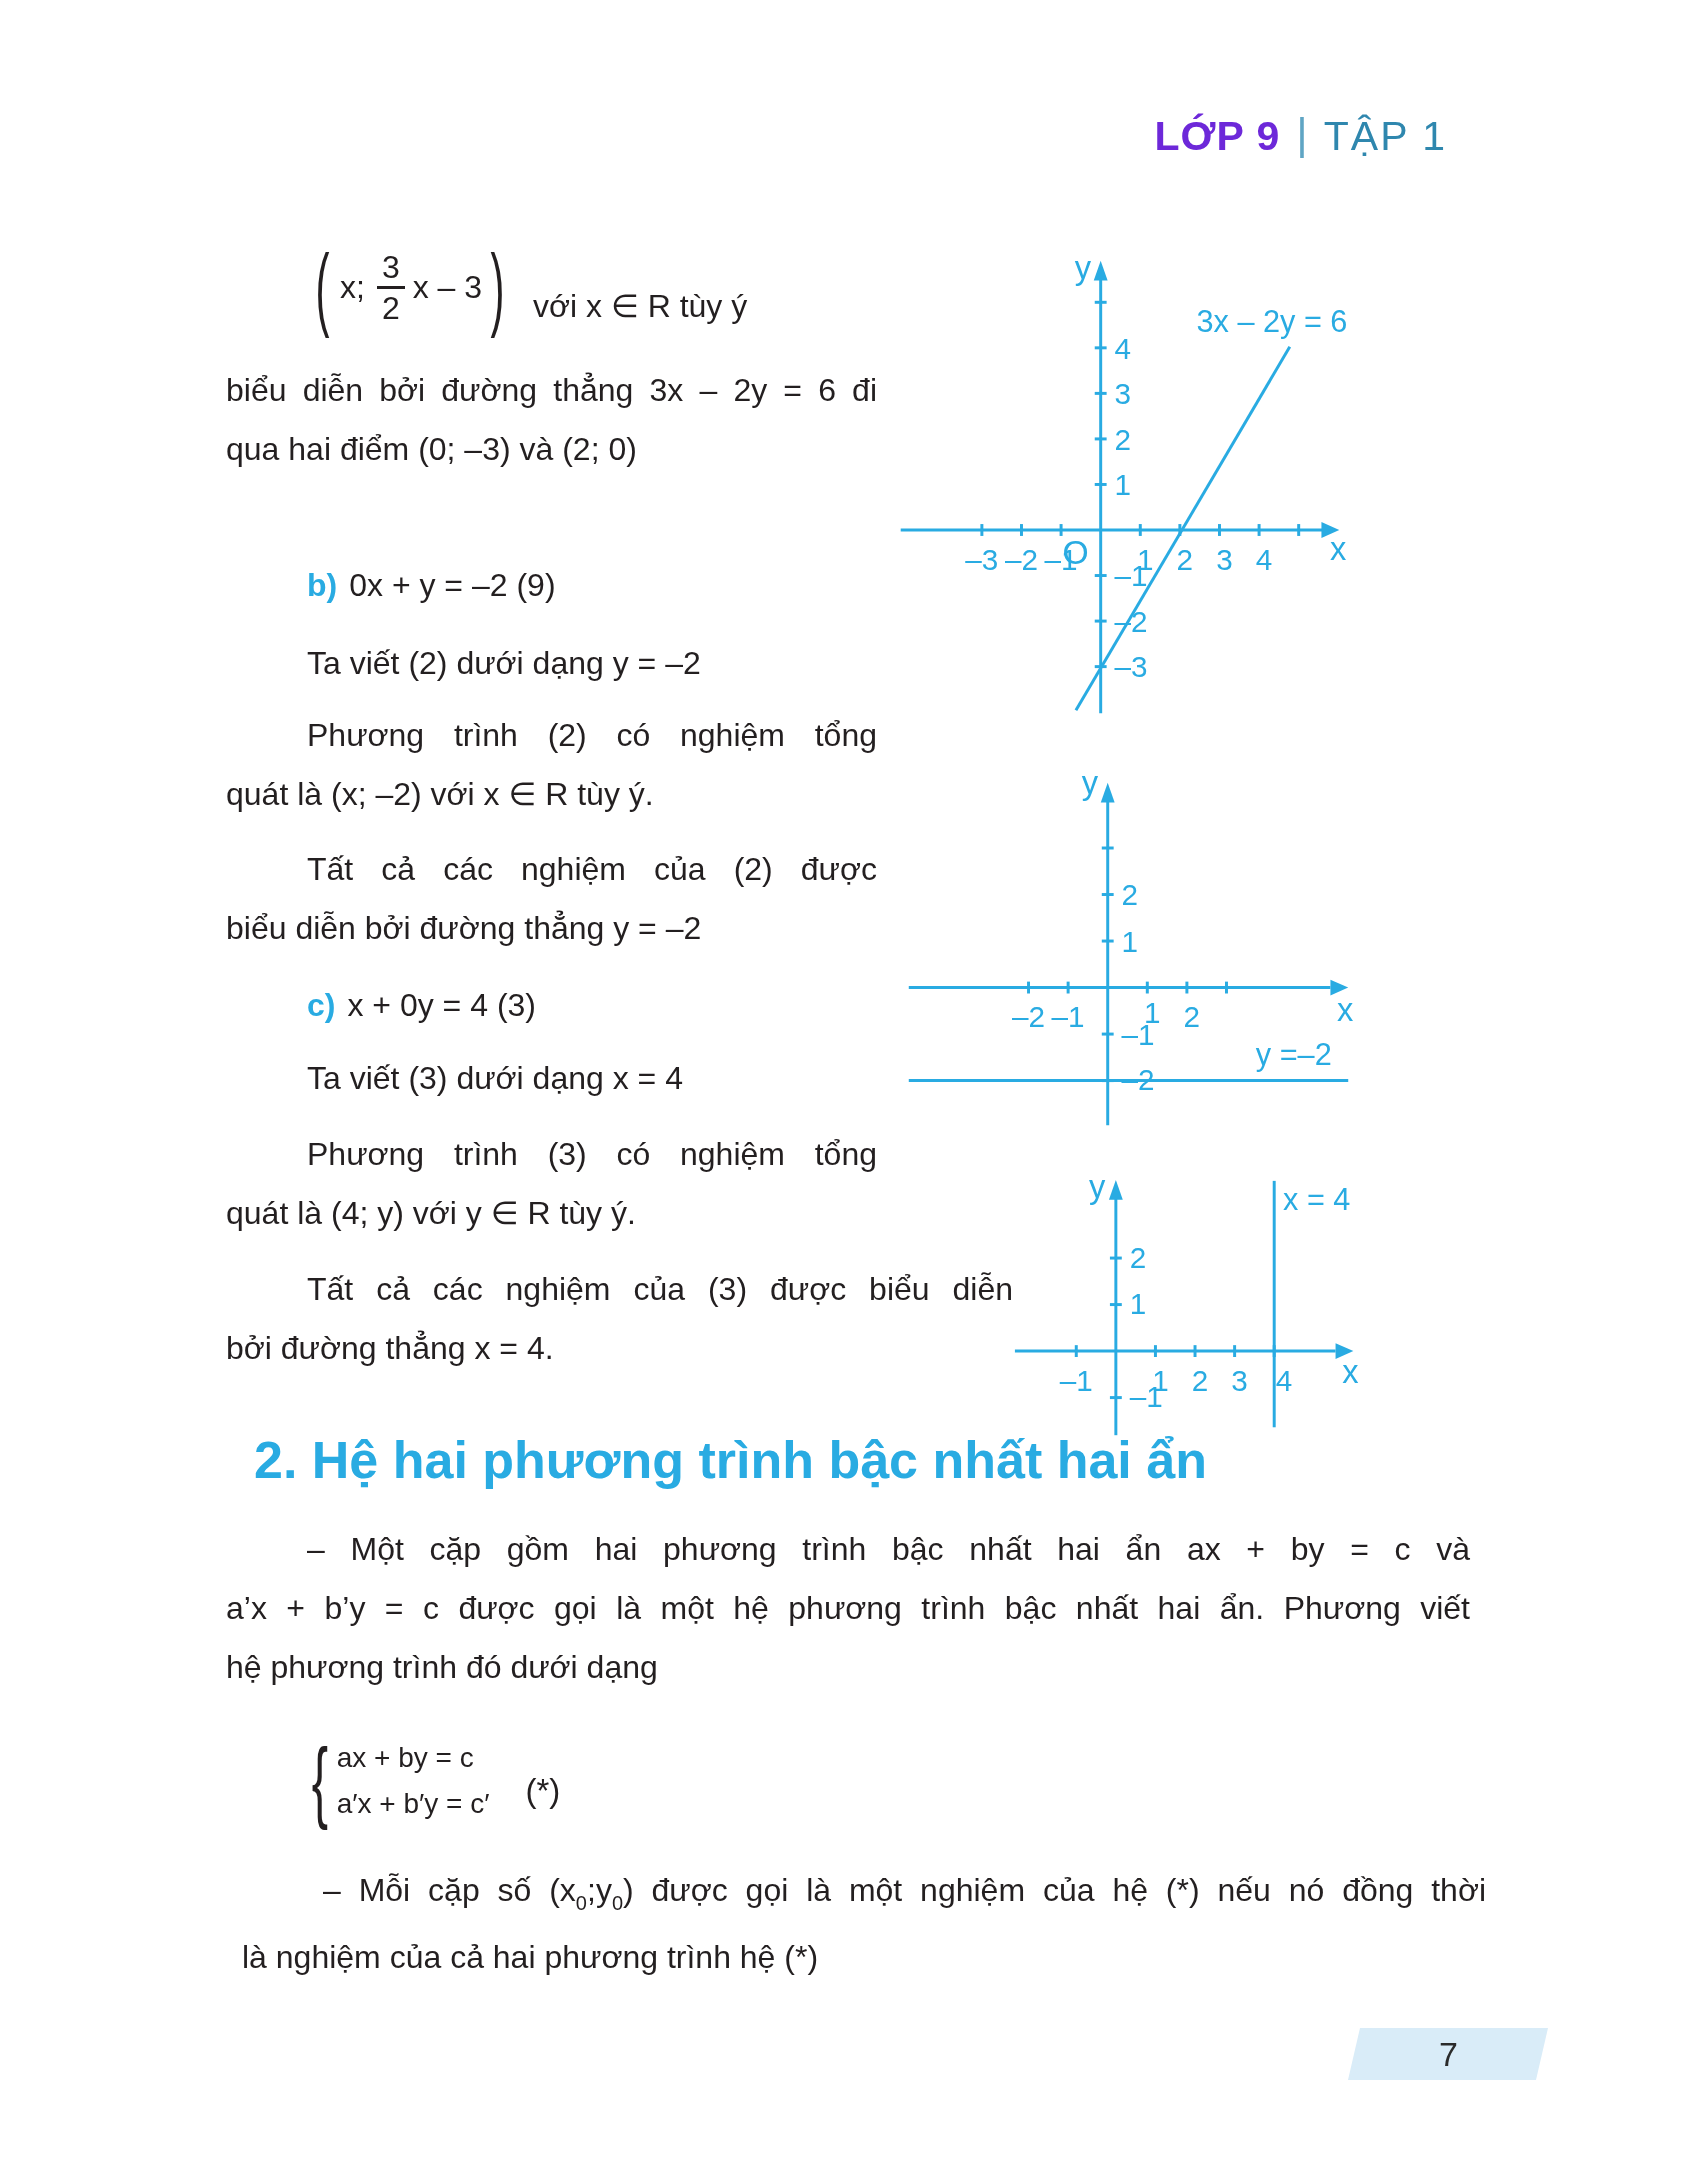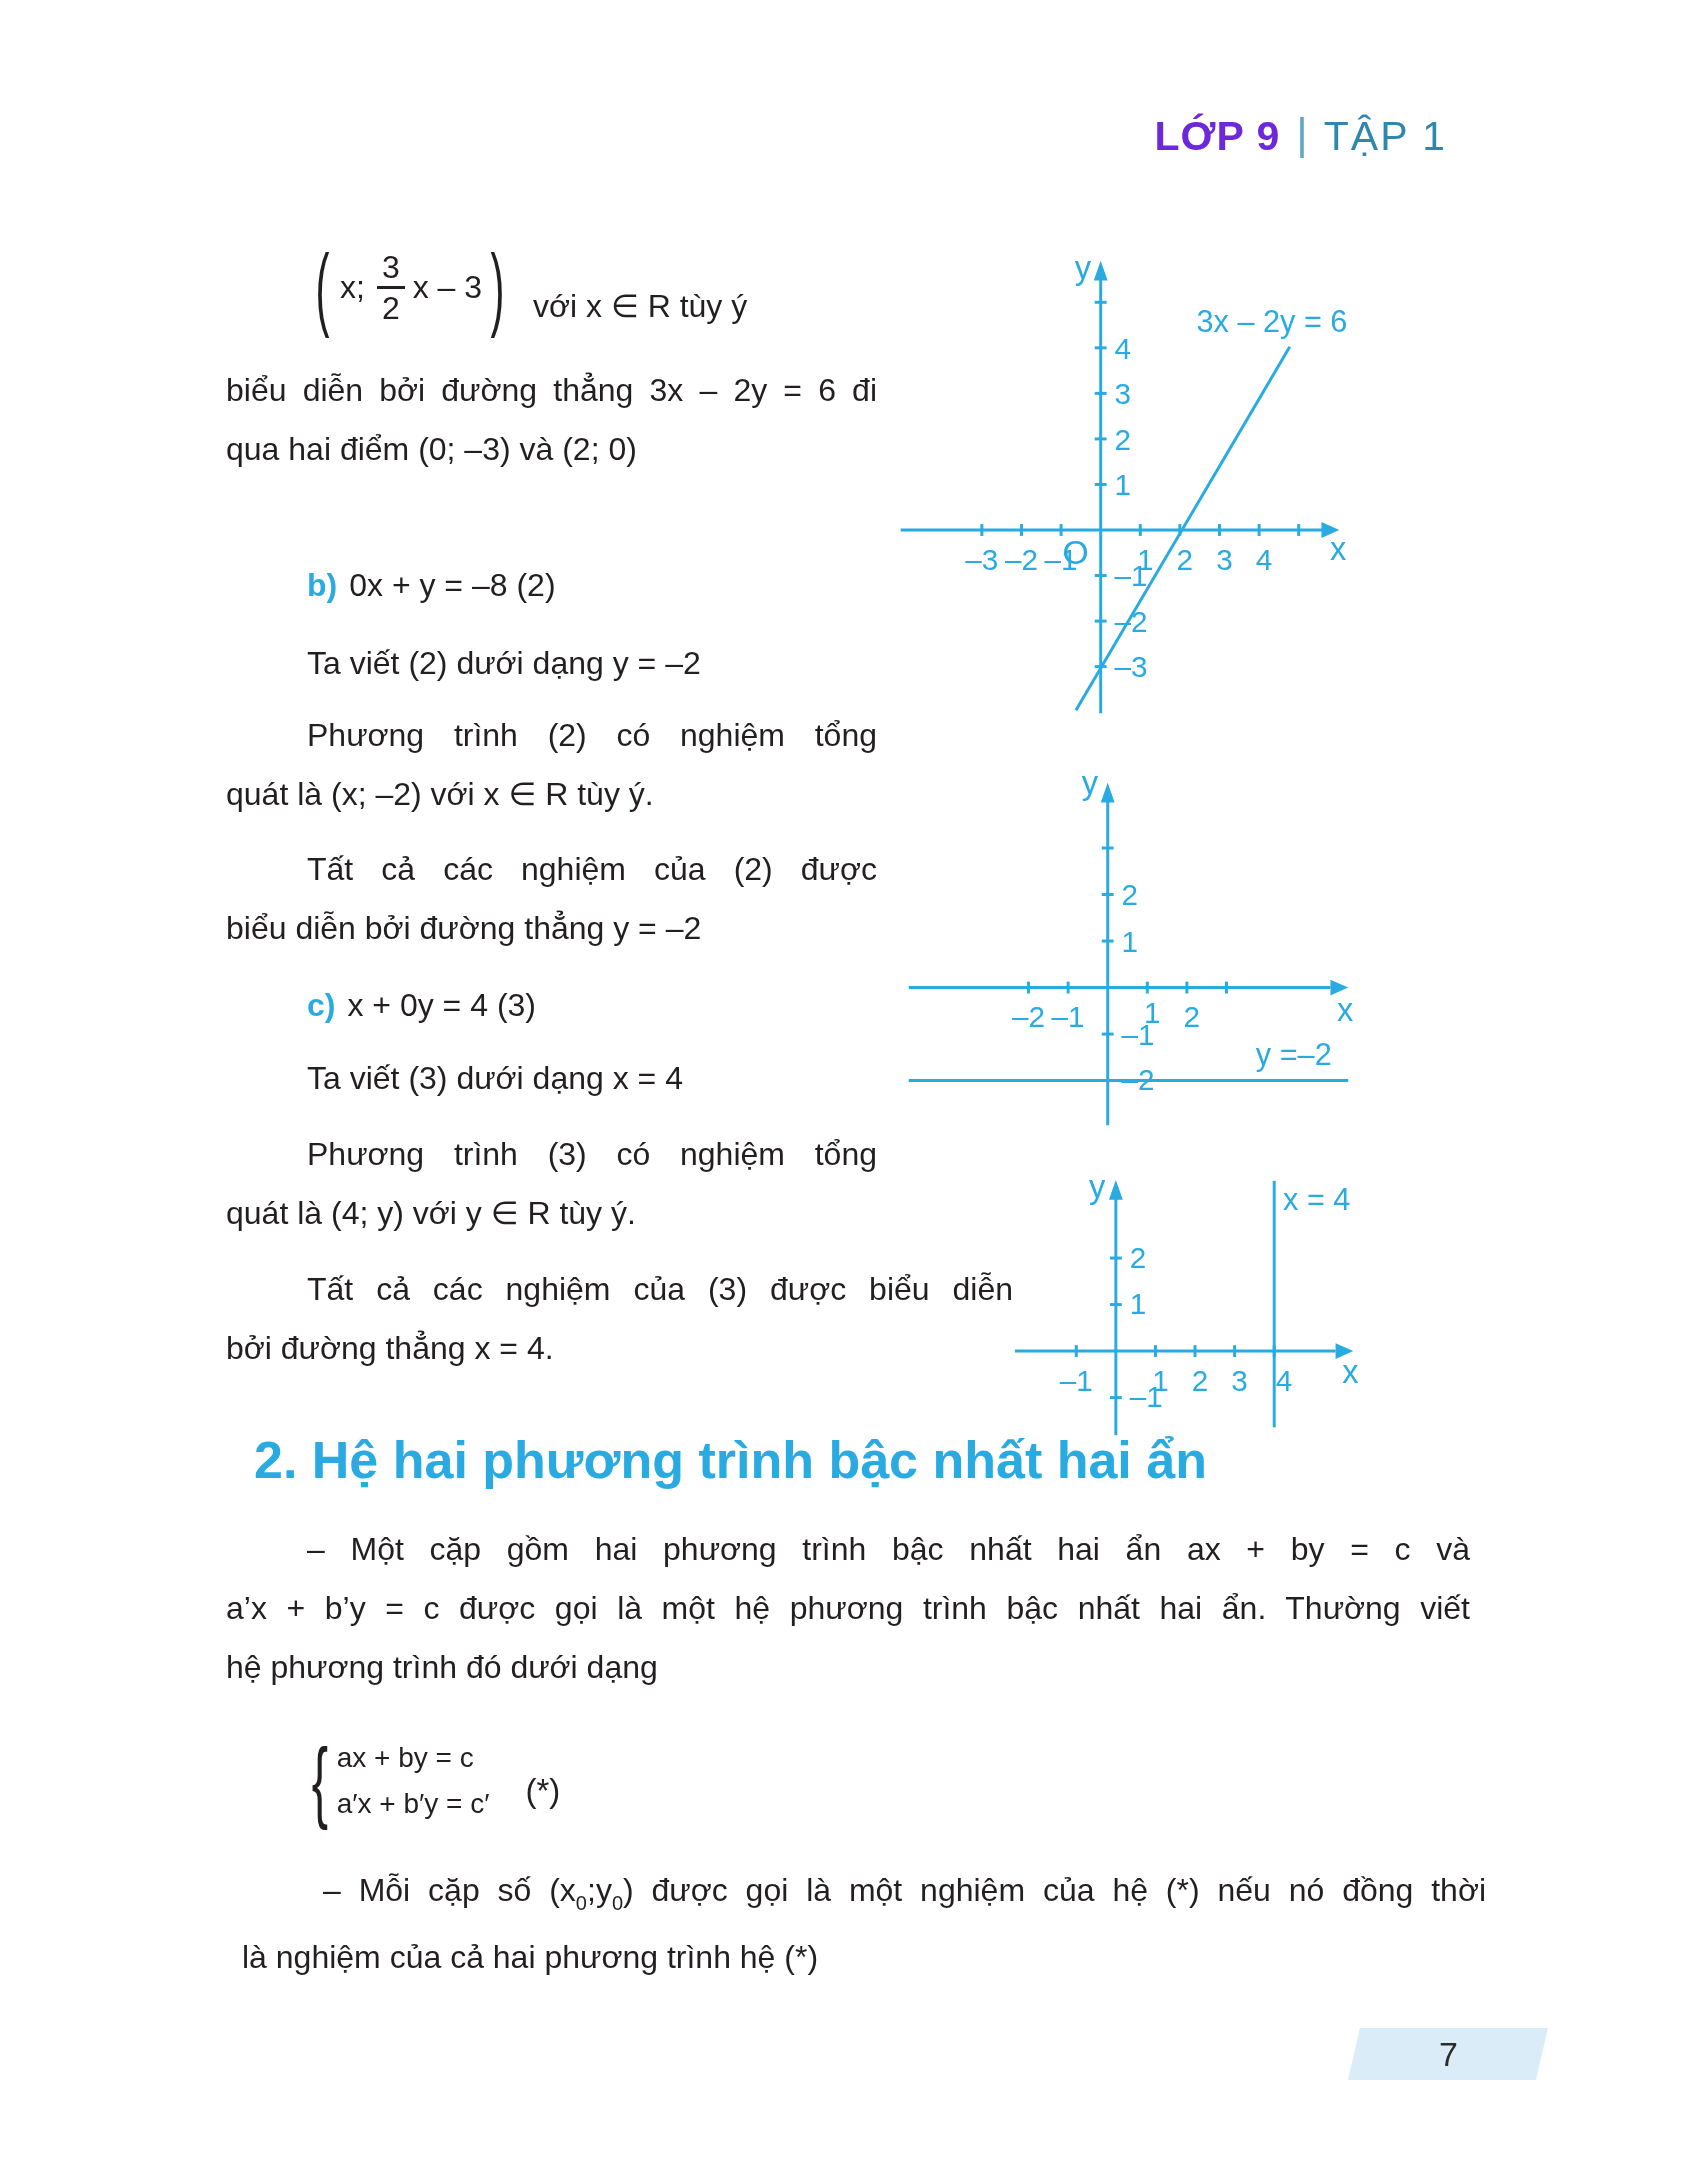--- a/index.html
+++ b/index.html
@@ -75,21 +75,21 @@
     <span class="paren">)</span>
     <span class="suffix">với x ∈ R tùy ý</span>
   </div>
 
   <div class="abs bt" style="left:226px;top:361px;width:651px;">
     <div class="jline">biểu diễn bởi đường thẳng 3x – 2y = 6 đi</div>
     <div class="lline">qua hai điểm (0; –3) và (2; 0)</div>
   </div>
 
   <div class="abs bt" style="left:307px;top:556px;">
-    <span class="marker">b)</span><span>0x + y = –8 (2)</span>
+    <span class="marker">b)</span><span>0x + y = –2 (9)</span>
   </div>
   <div class="abs bt" style="left:307px;top:634px;">Ta viết (2) dưới dạng y = –2</div>
   <div class="abs bt" style="left:226px;top:706px;width:651px;">
     <div class="jline ind">Phương trình (2) có nghiệm tổng</div>
     <div class="lline">quát là (x; –2) với x ∈ R tùy ý.</div>
   </div>
   <div class="abs bt" style="left:226px;top:840px;width:651px;">
     <div class="jline ind">Tất cả các nghiệm của (2) được</div>
     <div class="lline">biểu diễn bởi đường thẳng y = –2</div>
   </div>
@@ -214,21 +214,21 @@
     <text class="gxy" x="108" y="30" text-anchor="middle">y</text>
     <text class="gxy" x="364" y="217" text-anchor="middle">x</text>
     <line class="gline" x1="287" y1="13" x2="287" y2="262"></line>
     <text class="gl" x="330" y="42" text-anchor="middle">x = 4</text>
   </svg>
 
   <div class="abs h2" style="left:226px;top:1430px;">2. Hệ hai phương trình bậc nhất hai ẩn</div>
 
   <div class="abs bt" style="left:226px;top:1520px;width:1244px;">
     <div class="jline ind">– Một cặp gồm hai phương trình bậc nhất hai ẩn ax + by = c và</div>
-    <div class="jline">a’x + b’y = c được gọi là một hệ phương trình bậc nhất hai ẩn. Thường viết</div>
+    <div class="jline">a’x + b’y = c được gọi là một hệ phương trình bậc nhất hai ẩn. Phương viết</div>
     <div class="lline">hệ phương trình đó dưới dạng</div>
   </div>
 
   <div class="abs system" style="left:305px;top:1731px;">
     <span class="brace">{</span>
     <div class="eqs">
       <span>ax + by = c</span>
       <span>a′x + b′y = c′</span>
     </div>
     <span class="star">(*)</span>

